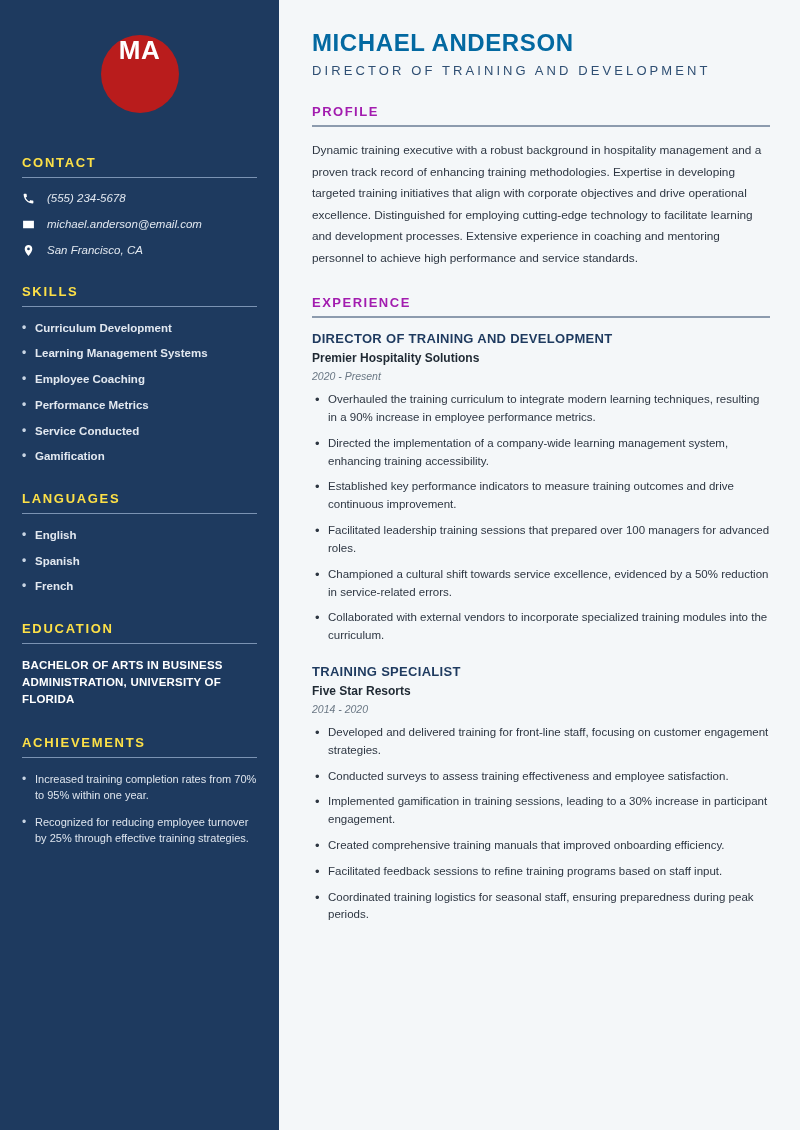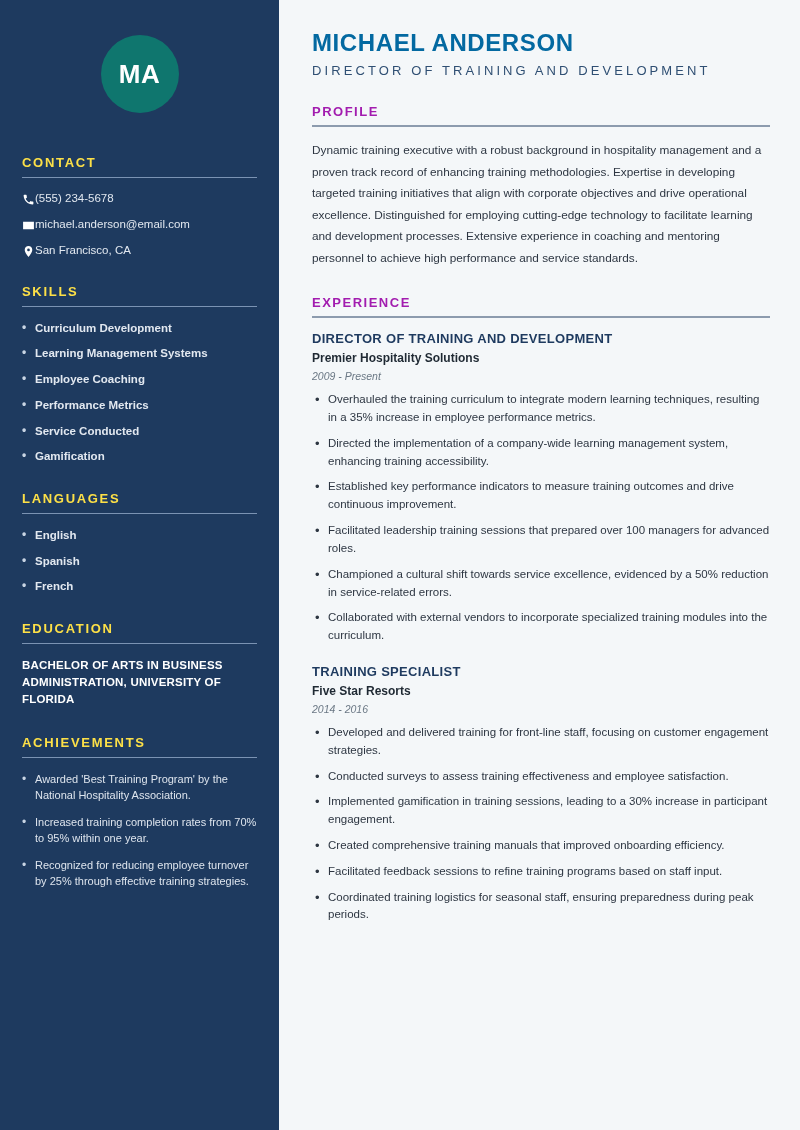--- a/index.html
+++ b/index.html
@@ -15,32 +15,32 @@
   .sidebar {
     width: 279px; flex: 0 0 279px;
     background: #1e3a5f;
     color: #ffffff;
     padding: 0 22px;
     position: relative;
   }
   .avatar-wrap { display: flex; justify-content: center; padding-top: 35px; }
   .avatar {
     width: 78px; height: 78px; border-radius: 50%;
-    background: #0f766e;
-    display: flex; align-items: center; justify-content: center;
+    background: #b91c1c;
+    display: flex; justify-content: center;
     color: #ffffff; font-size: 26px; font-weight: bold; letter-spacing: 0.5px;
   }
   .side-section { margin-top: 26px; }
   .side-section.first { margin-top: 42px; }
   .side-h {
     font-size: 13px; font-weight: bold; letter-spacing: 1.7px;
     color: #fde047; text-transform: uppercase; padding-bottom: 7px;
   }
   .side-rule { height: 1px; background: #7b93b3; margin-bottom: 13px; }
-  .contact-row { display: flex; align-items: flex-end; gap: 0; margin-bottom: 11px; }
+  .contact-row { display: flex; align-items: center; gap: 12px; margin-bottom: 11px; font-style: italic; }
   .contact-row .ic { width: 13px; height: 13px; flex: 0 0 13px; display: block; fill: #ffffff; }
   .contact-txt { font-size: 11.5px; color: #e2e8f0; line-height: 1.3; }
   ul.side-list { list-style: none; }
   ul.side-list li {
     position: relative; padding-left: 13px; margin-bottom: 9px;
     font-size: 11.5px; color: #e2e8f0; line-height: 1.45; font-weight: bold;
   }
   ul.side-list li::before {
     content: "•"; position: absolute; left: 0; top: -1px; color: #c9d5e4; font-size: 12px;
   }
@@ -156,21 +156,20 @@
     <section class="side-section">
       <div class="side-h">EDUCATION</div>
       <div class="side-rule"></div>
       <div class="edu-line">BACHELOR OF ARTS IN BUSINESS ADMINISTRATION, UNIVERSITY OF FLORIDA</div>
     </section>
 
     <section class="side-section">
       <div class="side-h">ACHIEVEMENTS</div>
       <div class="side-rule"></div>
       <ul class="ach-list">
-        <li>Awarded 'Best Training Program' by the National Hospitality Association.</li>
         <li>Increased training completion rates from 70% to 95% within one year.</li>
         <li>Recognized for reducing employee turnover by 25% through effective training strategies.</li>
       </ul>
     </section>
   </aside>
 
   <main class="main">
 
     <h1 class="name">MICHAEL ANDERSON</h1>
     <div class="role">DIRECTOR OF TRAINING AND DEVELOPMENT</div>
@@ -181,35 +180,35 @@
       <p class="profile-txt">Dynamic training executive with a robust background in hospitality management and a proven track record of enhancing training methodologies. Expertise in developing targeted training initiatives that align with corporate objectives and drive operational excellence. Distinguished for employing cutting-edge technology to facilitate learning and development processes. Extensive experience in coaching and mentoring personnel to achieve high performance and service standards.</p>
     </section>
 
     <section class="main-section">
       <div class="main-h">EXPERIENCE</div>
       <div class="main-rule"></div>
 
       <div class="job">
         <div class="job-title">DIRECTOR OF TRAINING AND DEVELOPMENT</div>
         <div class="job-company">Premier Hospitality Solutions</div>
-        <div class="job-dates">2009 - Present</div>
+        <div class="job-dates">2020 - Present</div>
         <ul class="job-list">
-          <li>Overhauled the training curriculum to integrate modern learning techniques, resulting in a 35% increase in employee performance metrics.</li>
+          <li>Overhauled the training curriculum to integrate modern learning techniques, resulting in a 90% increase in employee performance metrics.</li>
           <li>Directed the implementation of a company-wide learning management system, enhancing training accessibility.</li>
           <li>Established key performance indicators to measure training outcomes and drive continuous improvement.</li>
           <li>Facilitated leadership training sessions that prepared over 100 managers for advanced roles.</li>
           <li>Championed a cultural shift towards service excellence, evidenced by a 50% reduction in service-related errors.</li>
           <li>Collaborated with external vendors to incorporate specialized training modules into the curriculum.</li>
         </ul>
       </div>
 
       <div class="job">
         <div class="job-title">TRAINING SPECIALIST</div>
         <div class="job-company">Five Star Resorts</div>
-        <div class="job-dates">2014 - 2016</div>
+        <div class="job-dates">2014 - 2020</div>
         <ul class="job-list">
           <li>Developed and delivered training for front-line staff, focusing on customer engagement strategies.</li>
           <li>Conducted surveys to assess training effectiveness and employee satisfaction.</li>
           <li>Implemented gamification in training sessions, leading to a 30% increase in participant engagement.</li>
           <li>Created comprehensive training manuals that improved onboarding efficiency.</li>
           <li>Facilitated feedback sessions to refine training programs based on staff input.</li>
           <li>Coordinated training logistics for seasonal staff, ensuring preparedness during peak periods.</li>
         </ul>
       </div>
     </section>

